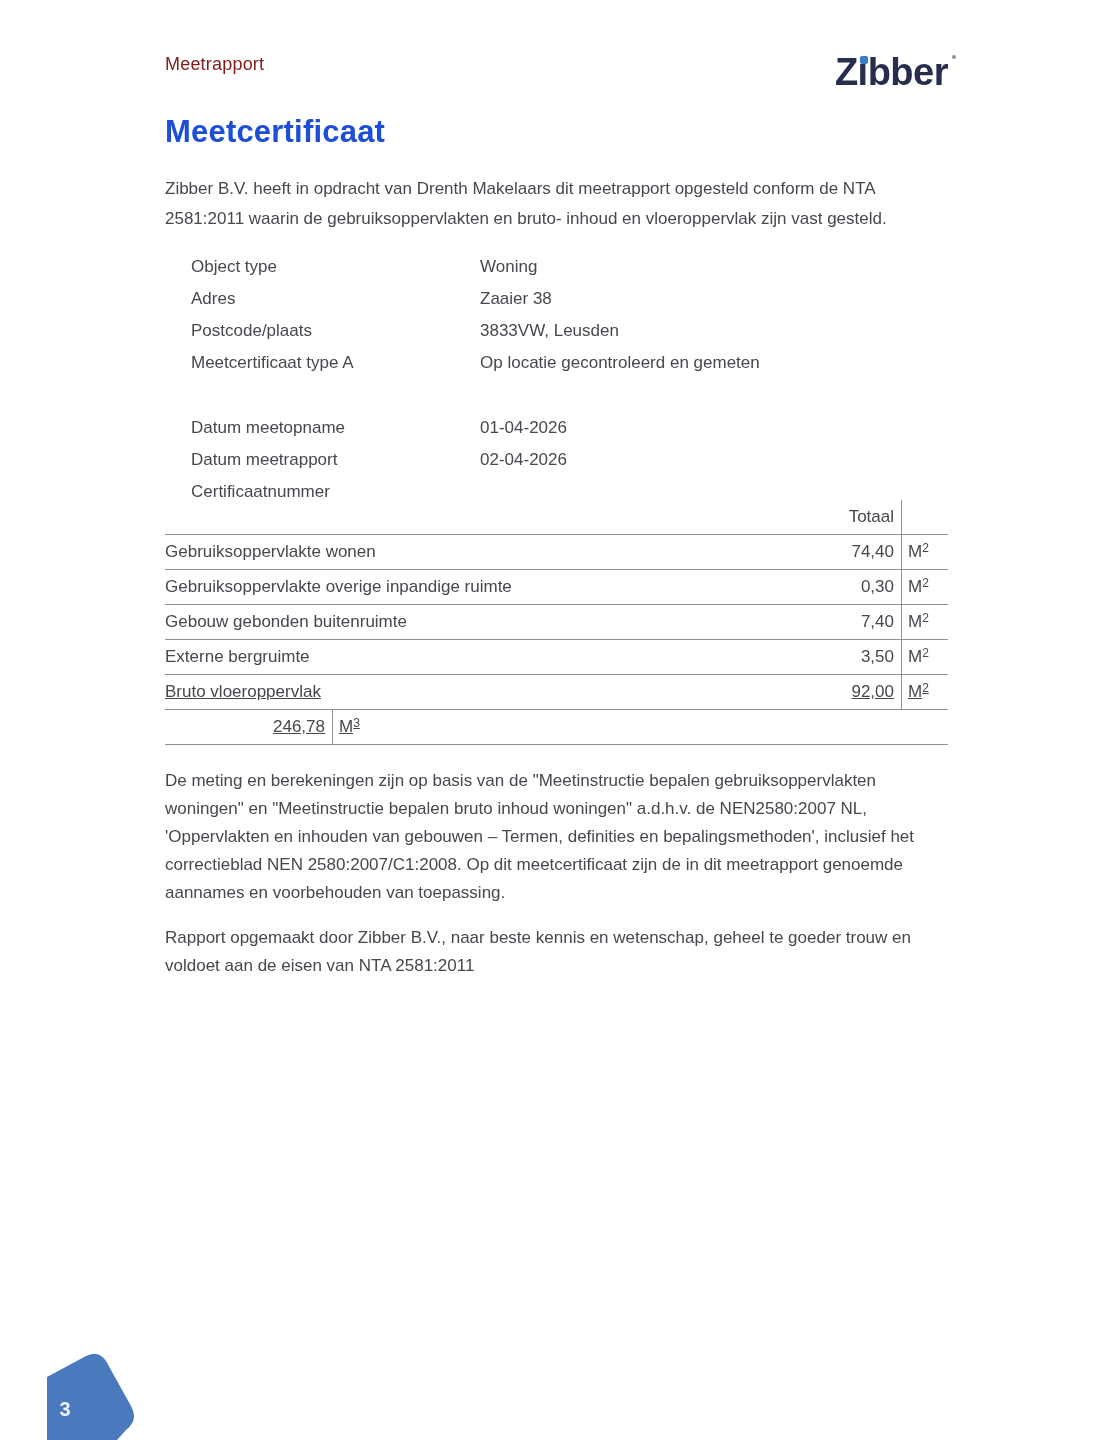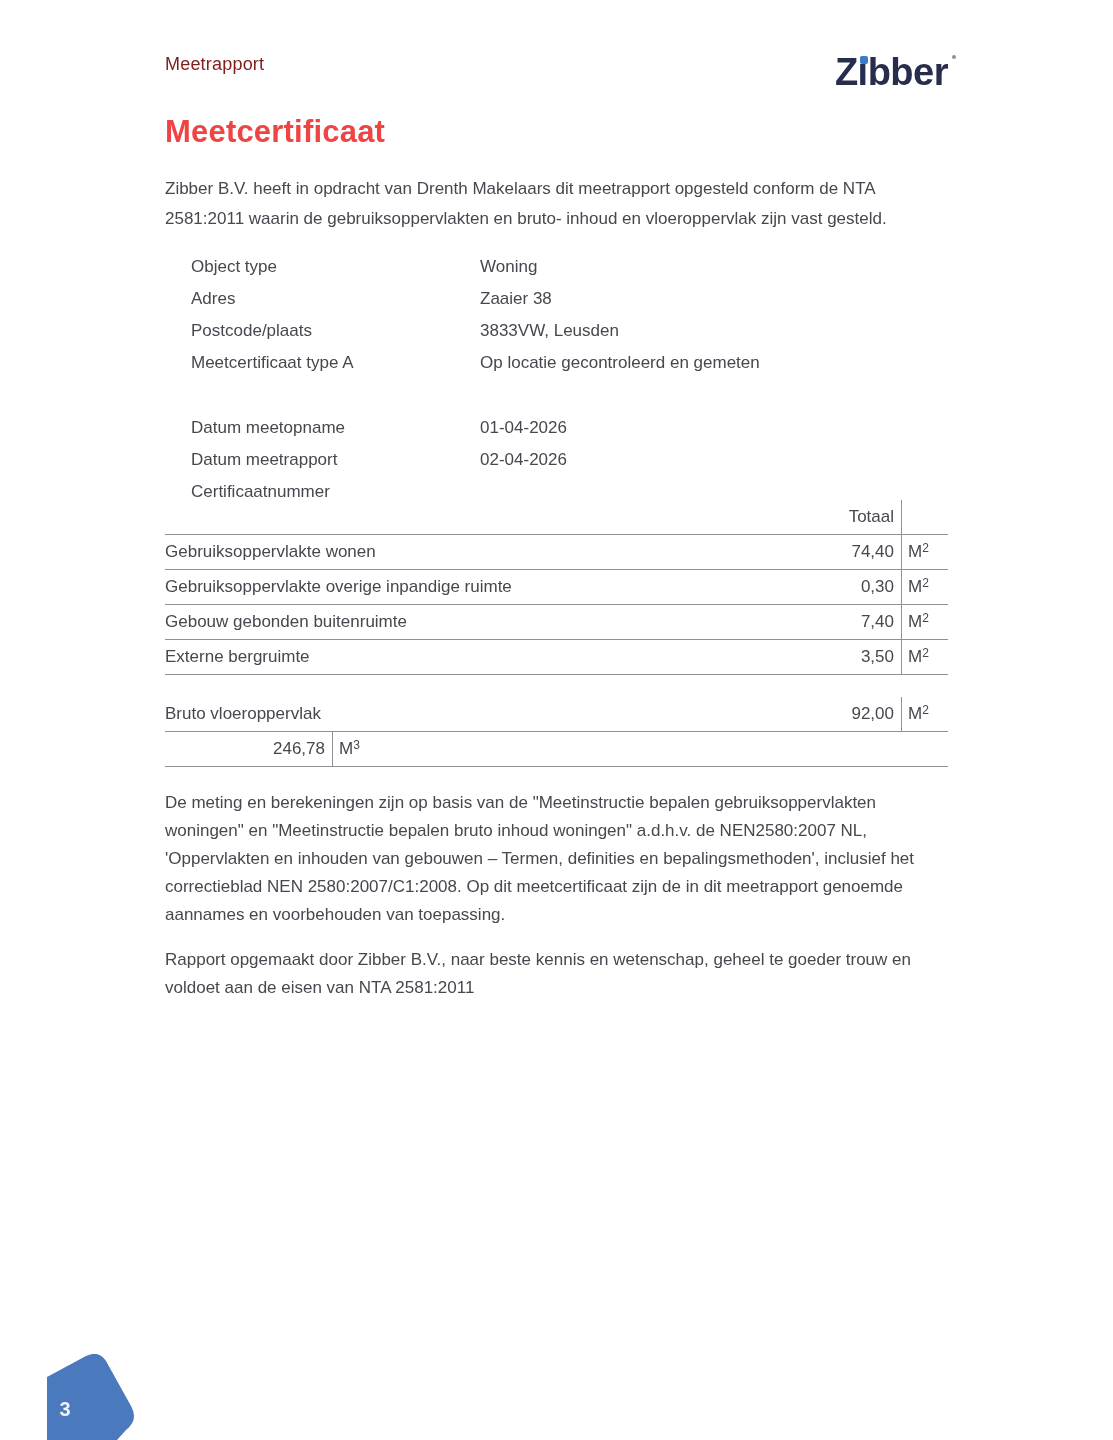--- a/index.html
+++ b/index.html
@@ -13,36 +13,36 @@
   .content{position:absolute;left:165px;top:0;width:783px;}
 
   
   .page-header{margin-top:52px;height:44px;display:flex;justify-content:space-between;align-items:flex-start;}
   .doc-label{font-size:18px;color:#7f1d1d;margin-top:2px;letter-spacing:0.2px;}
   .logo{position:relative;font-size:38px;line-height:40px;font-weight:bold;color:#272e4d;letter-spacing:-0.5px;}
   .logo .i-dot{position:absolute;left:25px;top:4px;width:8px;height:8px;background:#3b7cc7;border-radius:2px;}
   .logo .tm-dot{position:absolute;right:-8px;top:3px;width:4px;height:4px;background:#8694a6;border-radius:50%;}
 
   
-  .page-title{margin-top:16px;font-size:31px;line-height:40px;font-weight:bold;color:#ef4444;letter-spacing:0.2px;}
+  .page-title{margin-top:16px;font-size:31px;line-height:40px;font-weight:bold;color:#1d4ed8;letter-spacing:0.2px;}
 
   
   .intro{margin-top:22px;font-size:17px;line-height:30px;}
 
   
   .details{margin-top:12px;margin-left:26px;}
   .kv-group + .kv-group{margin-top:33px;}
   .kv-row{display:flex;line-height:32px;font-size:17px;}
   .kv-label{width:289px;flex:none;}
   .kv-value{flex:1;}
 
   
   .mtable{border-bottom:1.5px solid #8d9196;}
   .mtable.first{margin-top:-8px;}
-  .mtable.second{margin-top:22px;}
+  .mtable.second{text-decoration:underline;}
   .trow{display:flex;align-items:stretch;height:34px;font-size:17px;}
   .trow + .trow{border-top:1.5px solid #8d9196;}
   .tcell-label{flex:1;display:flex;align-items:center;}
   .tcell-value{width:160px;flex:none;text-align:center;padding-right:7px;display:flex;align-items:center;justify-content:flex-end;}
   .tcell-unit{width:40px;flex:none;border-left:1.5px solid #8d9196;padding-left:6px;display:flex;align-items:center;}
   .tcell-unit sup{font-size:12px;line-height:1;transform:translateY(-4px);}
 
   
   .note-1{margin-top:22px;font-size:17px;line-height:28px;}
   .note-2{margin-top:8px;font-size:17px;line-height:28px;}

